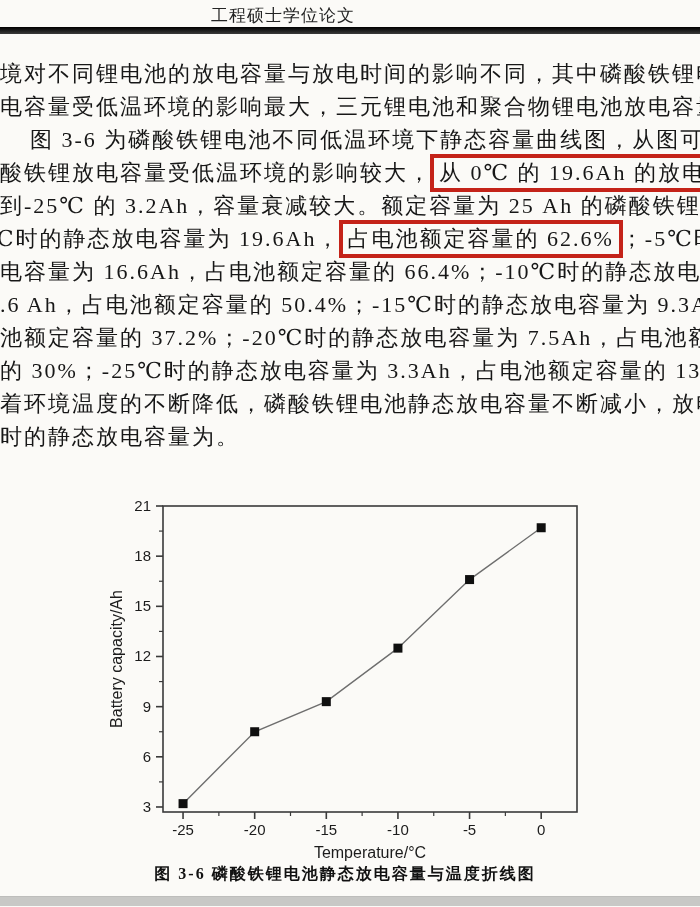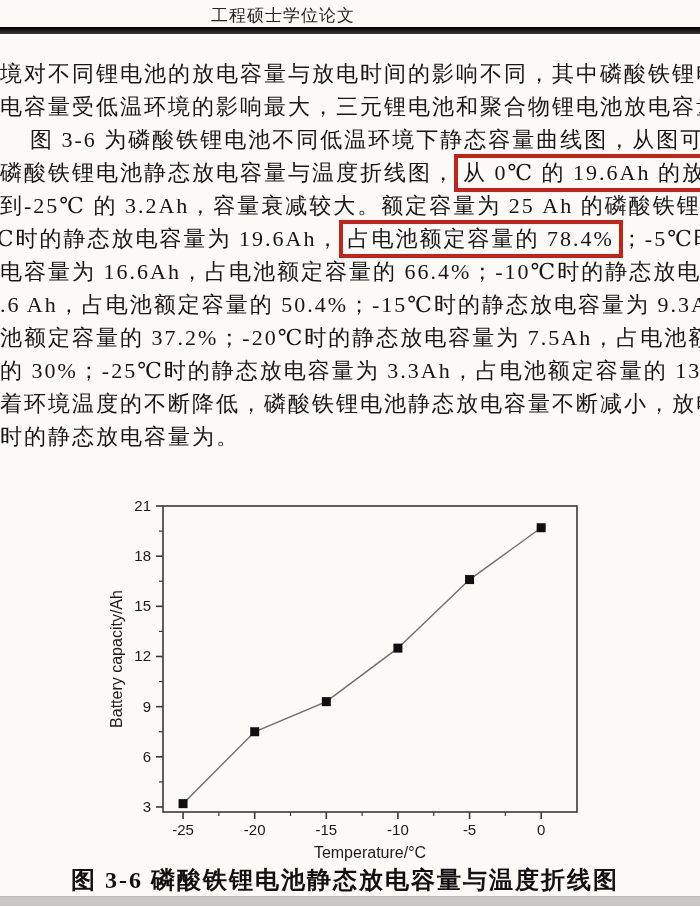--- a/index.html
+++ b/index.html
@@ -42,44 +42,44 @@
   }
   .chart-wrap{position:absolute;left:100px;top:490px;width:520px;height:375px;}
   .chart-wrap svg{display:block;}
   .chart-wrap text{
     font-family:"Liberation Sans","DejaVu Sans",sans-serif;
     fill:#1c1c1c;
   }
   .caption{
     position:absolute;left:0;top:864px;width:690px;
     text-align:center;
-    font-size:24px;font-weight:600;letter-spacing:2px;color:#111;
+    font-size:16px;font-weight:600;letter-spacing:2px;color:#111;
   }
   .bottom-bar{
     position:absolute;left:0;top:896px;width:700px;height:9px;
     background:#c8c8c6;
     border-top:1px solid #bdbdbb;
   }
 </style>
 </head>
 <body>
 
 <div class="page">
   <div class="header-wrap">
     <span>工程硕士学位论文</span>
   </div>
   <div class="header-rule"></div>
 
   <div class="body-text" id="bodyText">
       <div class="line"><span class="seg">境对不同锂电池的放电容量与放电时间的影响不同，其中磷酸铁锂电</span></div>
       <div class="line"><span class="seg">电容量受低温环境的影响最大，三元锂电池和聚合物锂电池放电容量</span></div>
       <div class="line indent"><span class="seg">图 3-6 为磷酸铁锂电池不同低温环境下静态容量曲线图，从图可知</span></div>
-      <div class="line"><span class="seg">磷酸铁锂电池静态放电容量与温度折线图，</span><span class="seg seg-box seg-box-open">从 0℃ 的 19.6Ah 的放电容量</span></div>
+      <div class="line"><span class="seg">酸铁锂放电容量受低温环境的影响较大，</span><span class="seg seg-box seg-box-open">从 0℃ 的 19.6Ah 的放电容量</span></div>
       <div class="line"><span class="seg">到-25℃ 的 3.2Ah，容量衰减较大。额定容量为 25 Ah 的磷酸铁锂电池</span></div>
-      <div class="line clipped-left"><span class="seg">℃时的静态放电容量为 19.6Ah，</span><span class="seg seg-box">占电池额定容量的 78.4%</span><span class="seg">；-5℃时的静</span></div>
+      <div class="line clipped-left"><span class="seg">℃时的静态放电容量为 19.6Ah，</span><span class="seg seg-box">占电池额定容量的 62.6%</span><span class="seg">；-5℃时的静</span></div>
       <div class="line"><span class="seg">电容量为 16.6Ah，占电池额定容量的 66.4%；-10℃时的静态放电容量</span></div>
       <div class="line"><span class="seg">.6 Ah，占电池额定容量的 50.4%；-15℃时的静态放电容量为 9.3Ah，</span></div>
       <div class="line"><span class="seg">池额定容量的 37.2%；-20℃时的静态放电容量为 7.5Ah，占电池额定</span></div>
       <div class="line"><span class="seg">的 30%；-25℃时的静态放电容量为 3.3Ah，占电池额定容量的 13.2%</span></div>
       <div class="line"><span class="seg">着环境温度的不断降低，磷酸铁锂电池静态放电容量不断减小，放电</span></div>
       <div class="line"><span class="seg">时的静态放电容量为。</span></div>
     </div>
 
   <div class="chart-wrap">
     <svg id="chartSvg" width="520" height="375" viewBox="0 0 520 375">

